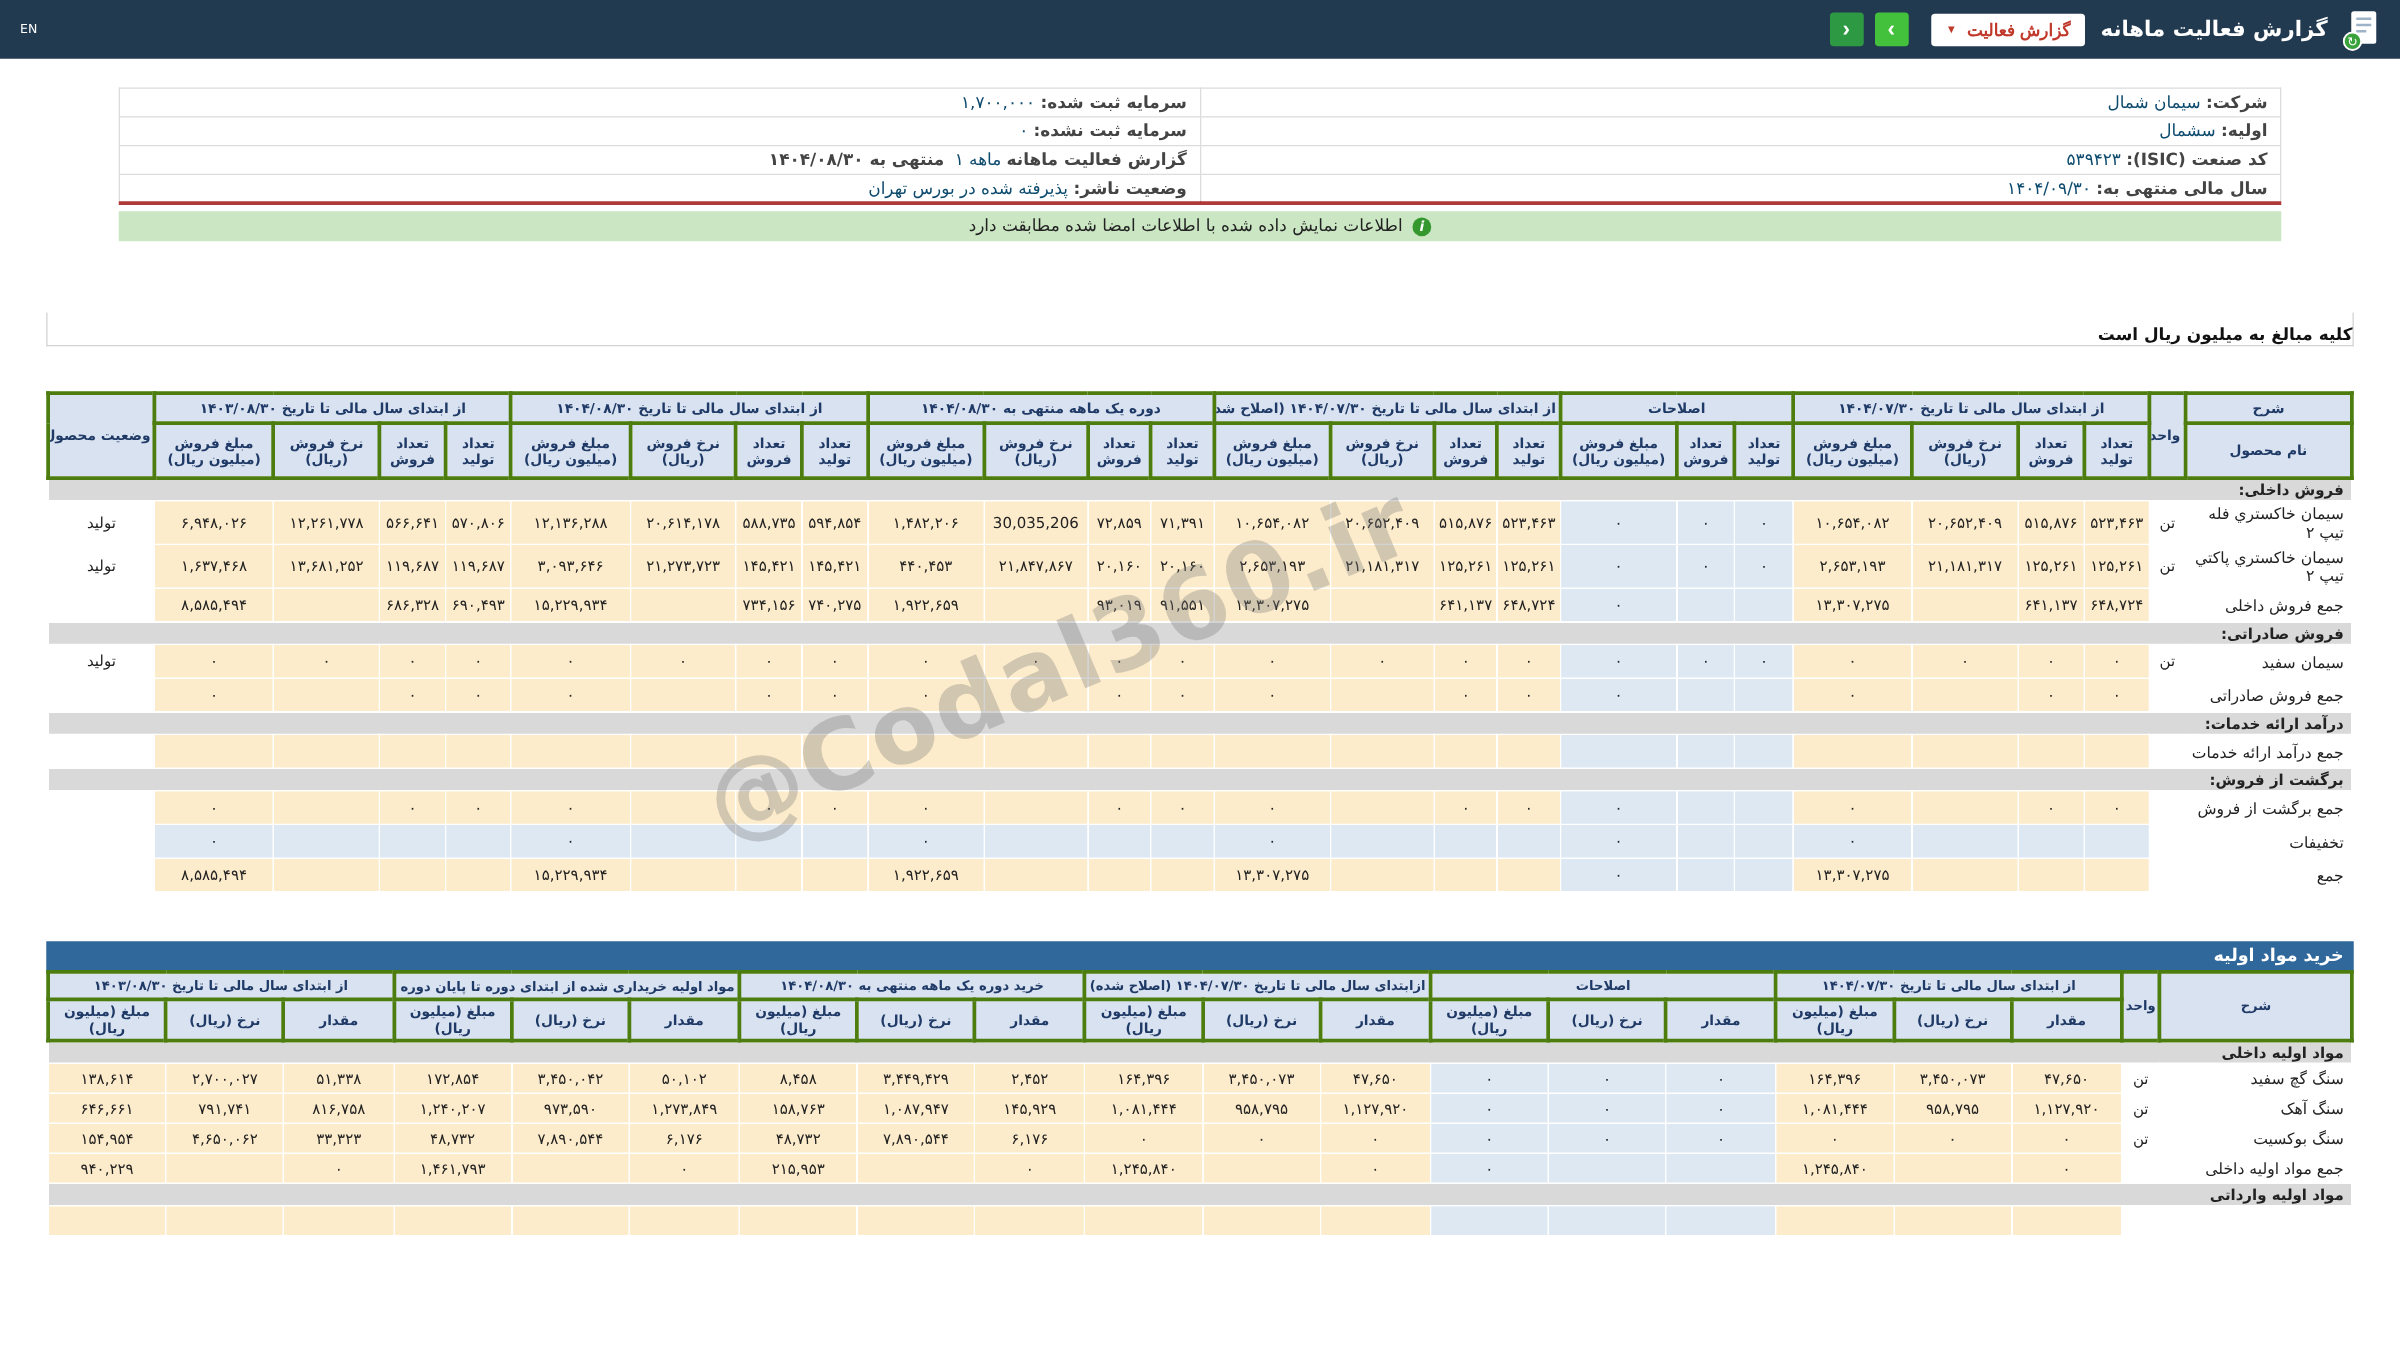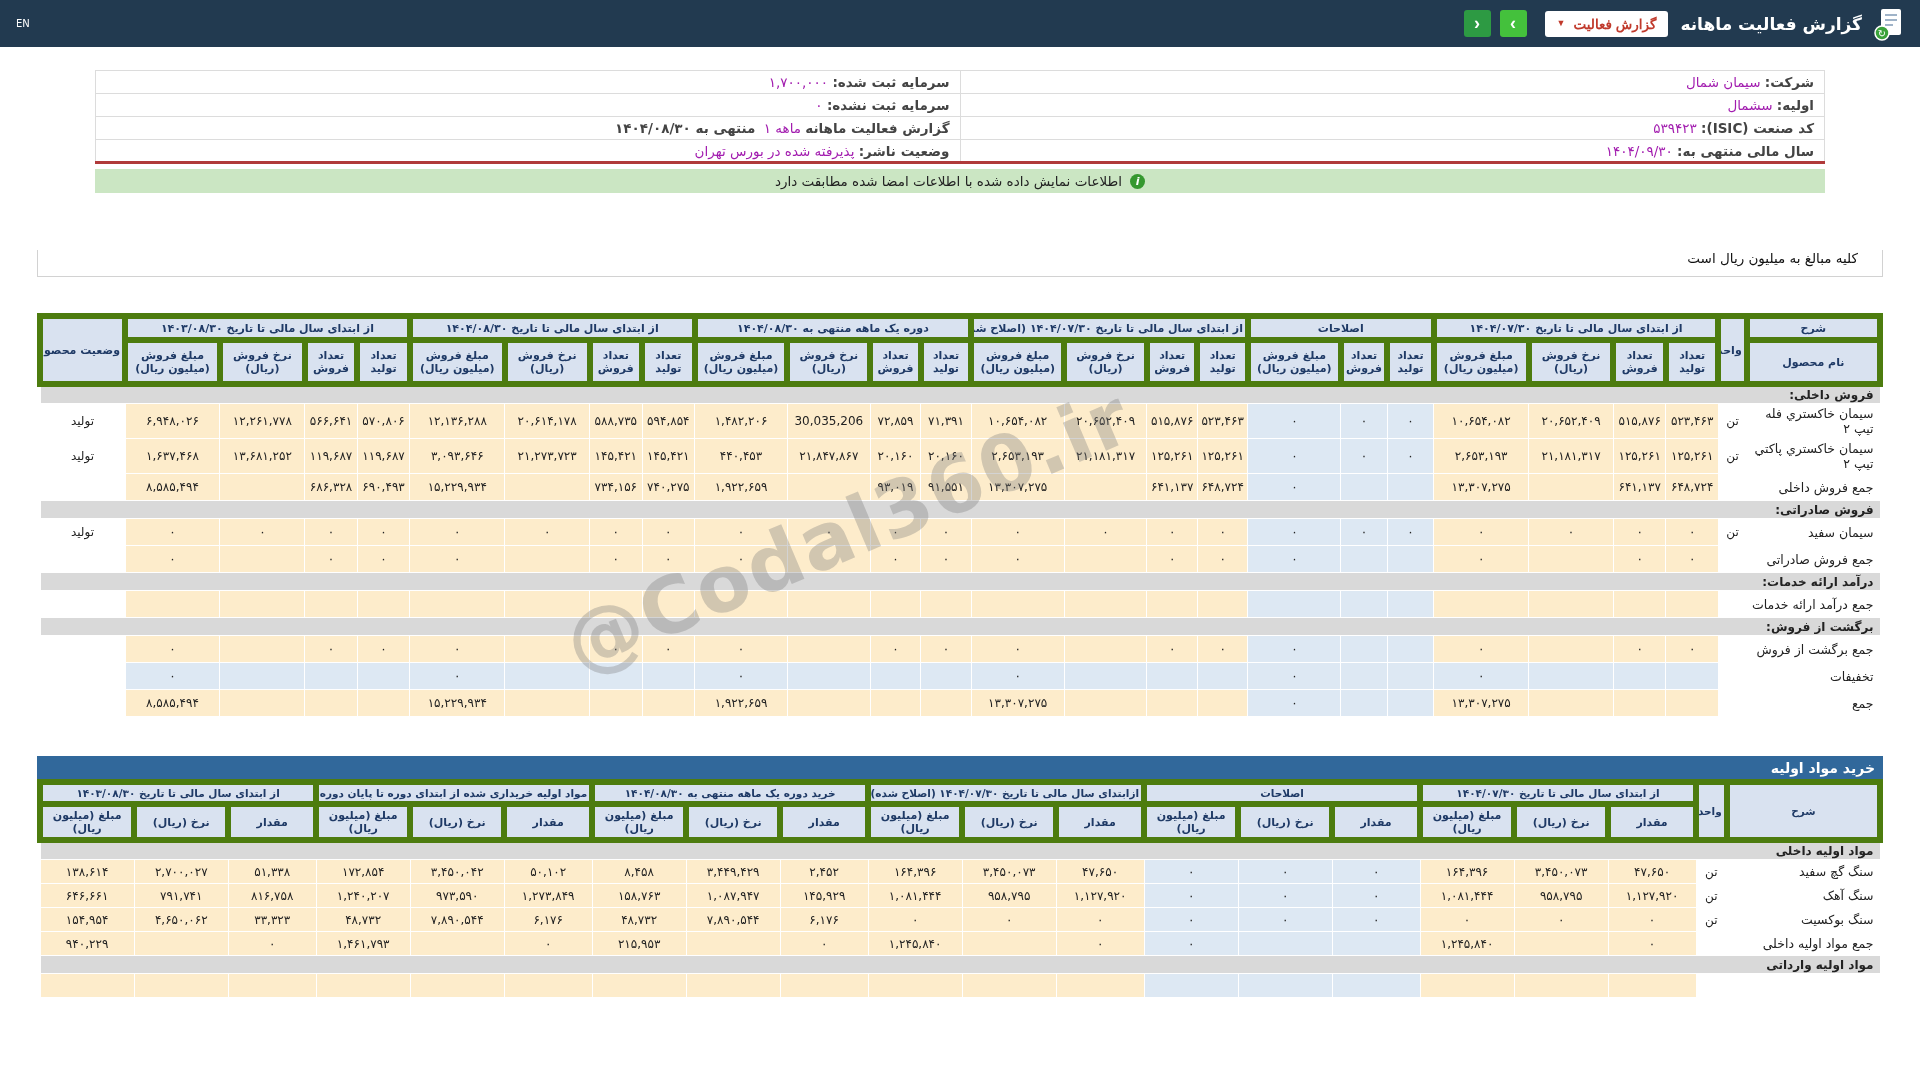--- a/index.html
+++ b/index.html
@@ -17,38 +17,38 @@
     display:flex;align-items:center;justify-content:center;cursor:pointer;line-height:1;padding-bottom:2px}
   .nav-next{background:#44c13c}
   .nav-prev{background:#2d9a43}
   .spacer{flex:1}
   .en-link{color:#fff;font-size:10px;text-decoration:none;cursor:pointer}
   
   .header-wrap{margin:23px 95px 0}
   .info-table{width:100%;border-collapse:collapse;border:1px solid #d5d5d5;border-bottom:3px solid #b03a3a}
   .info-table td{border:1px solid #dcdcdc;padding:2px 10px;font-size:13.5px;color:#3a3a3a;height:23px;width:50%}
   .info-label{font-weight:bold;color:#444}
-  .info-value{color:#a21caf;margin-left:4px;display:inline-block;direction:ltr}
+  .info-value{color:#0c4a6e;margin-left:4px;display:inline-block;direction:ltr}
   .green-banner{margin-top:5px;background:#cbe6c3;height:24px;display:flex;align-items:center;
     justify-content:center;gap:8px;font-size:13.5px;color:#222}
   .info-icon{width:15px;height:15px;border-radius:50%;background:#35982f;color:#fff;font-size:11px;
     font-weight:bold;font-style:italic;display:flex;align-items:center;justify-content:center;flex:0 0 15px}
   .amount-note-wrap{margin-top:14px;display:flex;justify-content:flex-end}
   .amount-note-box{border:1px solid #b9b9b9;padding:2px 10px;font-size:13px;color:#222;min-width:298px;
     height:22px;text-align:right;display:flex;align-items:center}
   
   .main{margin:57px 37px 0}
   .section-bar{background:#31689b;color:#fff;font-weight:bold;font-size:14px;height:23px;
     display:flex;align-items:center;padding:0 8px}
-  .table-note{border:1px solid #d2d2d2;border-top:none;height:27px;display:flex;align-items:flex-start;
-    padding:0 24px;font-weight:normal;font-size:13.5px;color:#111;background:#fff}
+  .table-note{border:1px solid #d2d2d2;border-top:none;height:27px;display:flex;align-items:flex-end;
+    padding:0 0;font-weight:bold;font-size:13.5px;color:#111;background:#fff}
   .gap-a{height:36px}
   .gap-b{height:39px}
   table.data-table{width:100%;border-collapse:collapse;table-layout:fixed;direction:rtl}
-  .data-table th{background:#d9e2f0;color:#1f3a66;font-weight:bold;border:6px solid #4d7c0f;
+  .data-table th{background:#d9e2f0;color:#1f3a66;font-weight:bold;border:3px solid #4d7c0f;
     padding:2px;text-align:center;vertical-align:middle;font-size:11px;overflow:hidden}
   .data-table thead tr:first-child th{white-space:nowrap}
   .t1 thead tr:first-child th{height:24px}
   .t1 thead tr:last-child th{height:44px}
   .t2 thead tr:first-child th{height:22px;font-size:10.5px}
   .t2 thead tr:last-child th{height:24px}
   .data-table td{border:1px solid #fff;font-size:12px;padding:2px 3px;text-align:center;
     vertical-align:middle;color:#222;overflow:hidden}
   .t1 td{height:27px}
   .t2 td{height:24px}

